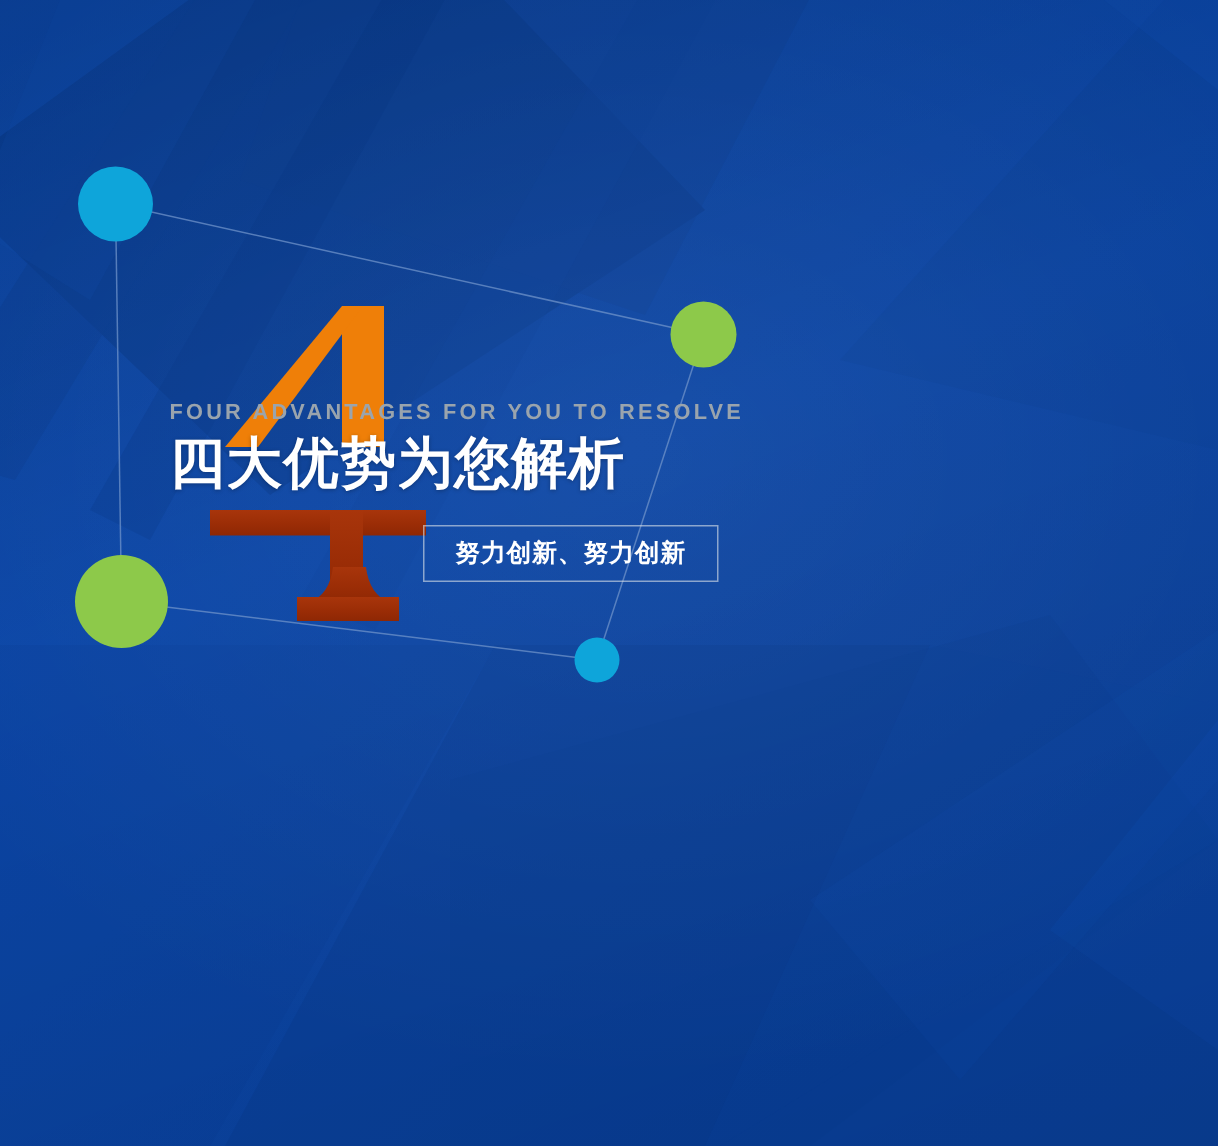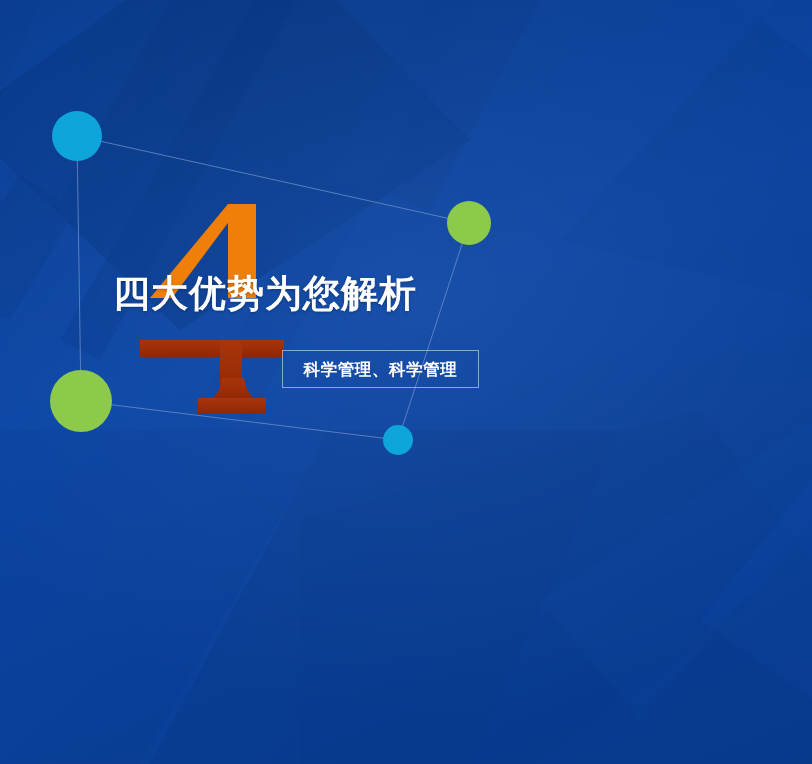--- a/index.html
+++ b/index.html
@@ -116,24 +116,25 @@
 
     <g>
       <rect x="4" y="142" width="144" height="17" fill="url(#gRust)"></rect>
       <rect x="84" y="142" width="22" height="62" fill="url(#gRust)"></rect>
       <path d="M70 204 q14 -6 16 -24 h22 q2 18 16 24 z" fill="url(#gRust)"></path>
       <rect x="62" y="200" width="68" height="16" fill="url(#gRust)"></rect>
     </g>
   </svg>
 
   <div id="copy">
+    <div id="eyebrow">FOUR ADVANTAGES FOR YOU TO RESOLVE</div>
     <div id="headline">四大优势为您解析</div>
   </div>
 
   <div id="tagline-box">
-    <span id="tagline-text">科学管理、科学管理</span>
+    <span id="tagline-text">努力创新、努力创新</span>
   </div>
 
 <div class="node" style="left: 52px; top: 111px; width: 50px; height: 50px; background: rgb(14, 165, 218);"></div>
     <div class="node" style="left: 447px; top: 201px; width: 44px; height: 44px; background: rgb(141, 201, 74);"></div>
     <div class="node" style="left: 50px; top: 370px; width: 62px; height: 62px; background: rgb(141, 201, 74);"></div>
     <div class="node" style="left: 383px; top: 425px; width: 30px; height: 30px; background: rgb(14, 165, 218);"></div>
   </div>
 
 </body></html>

